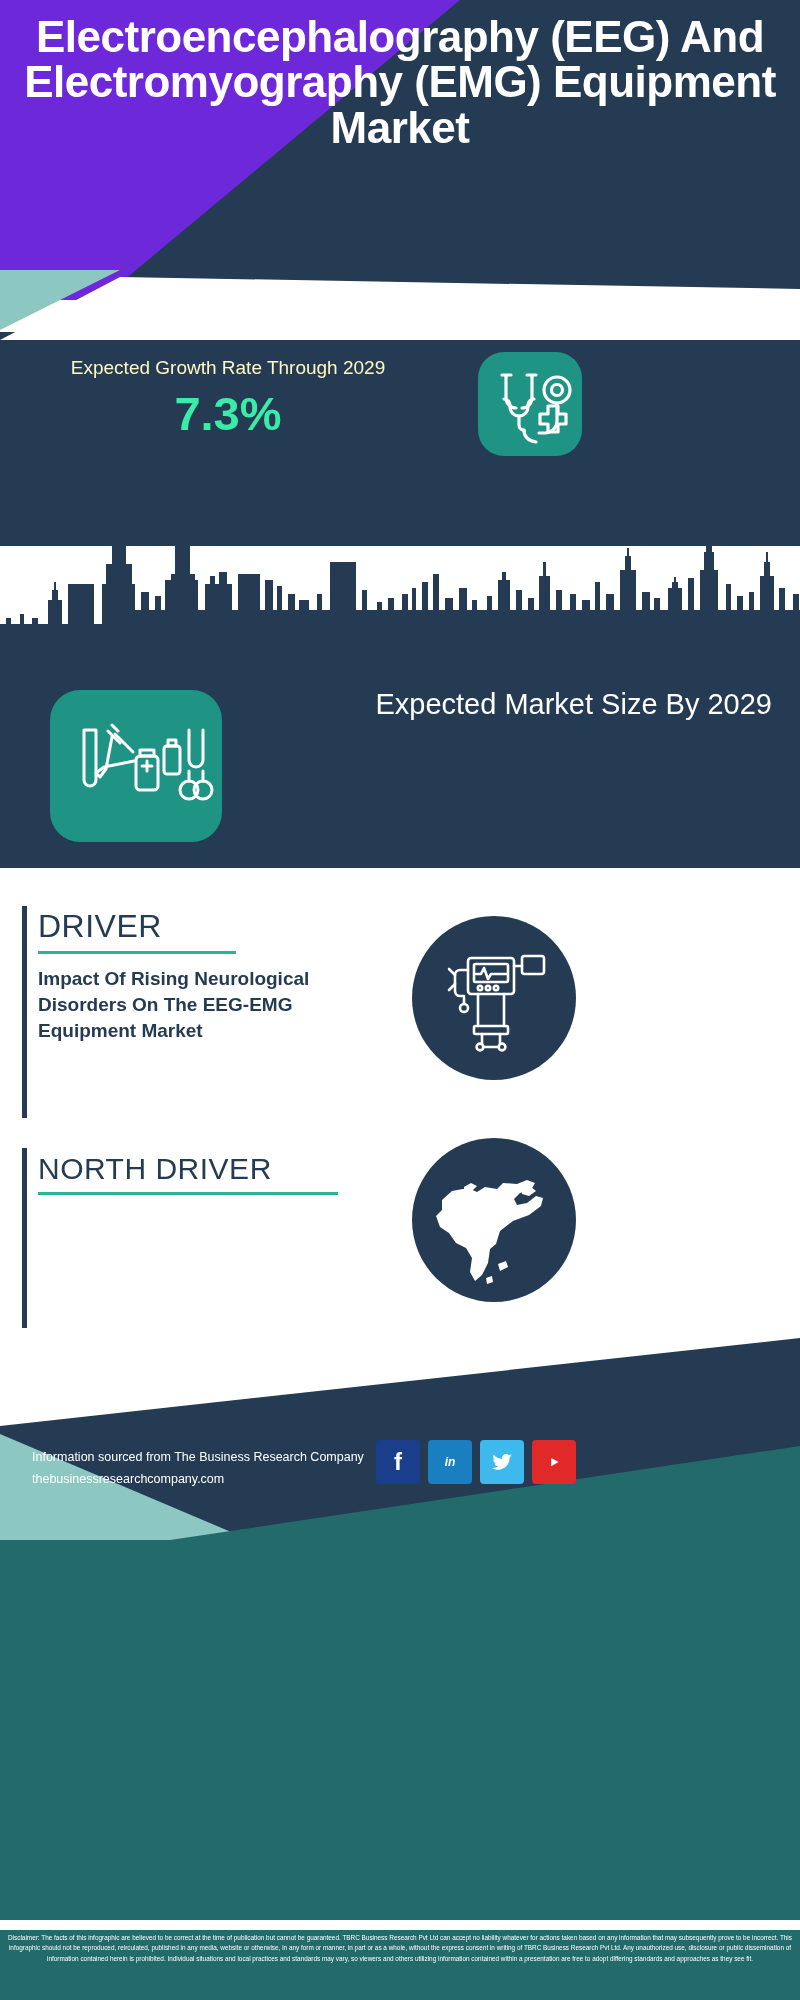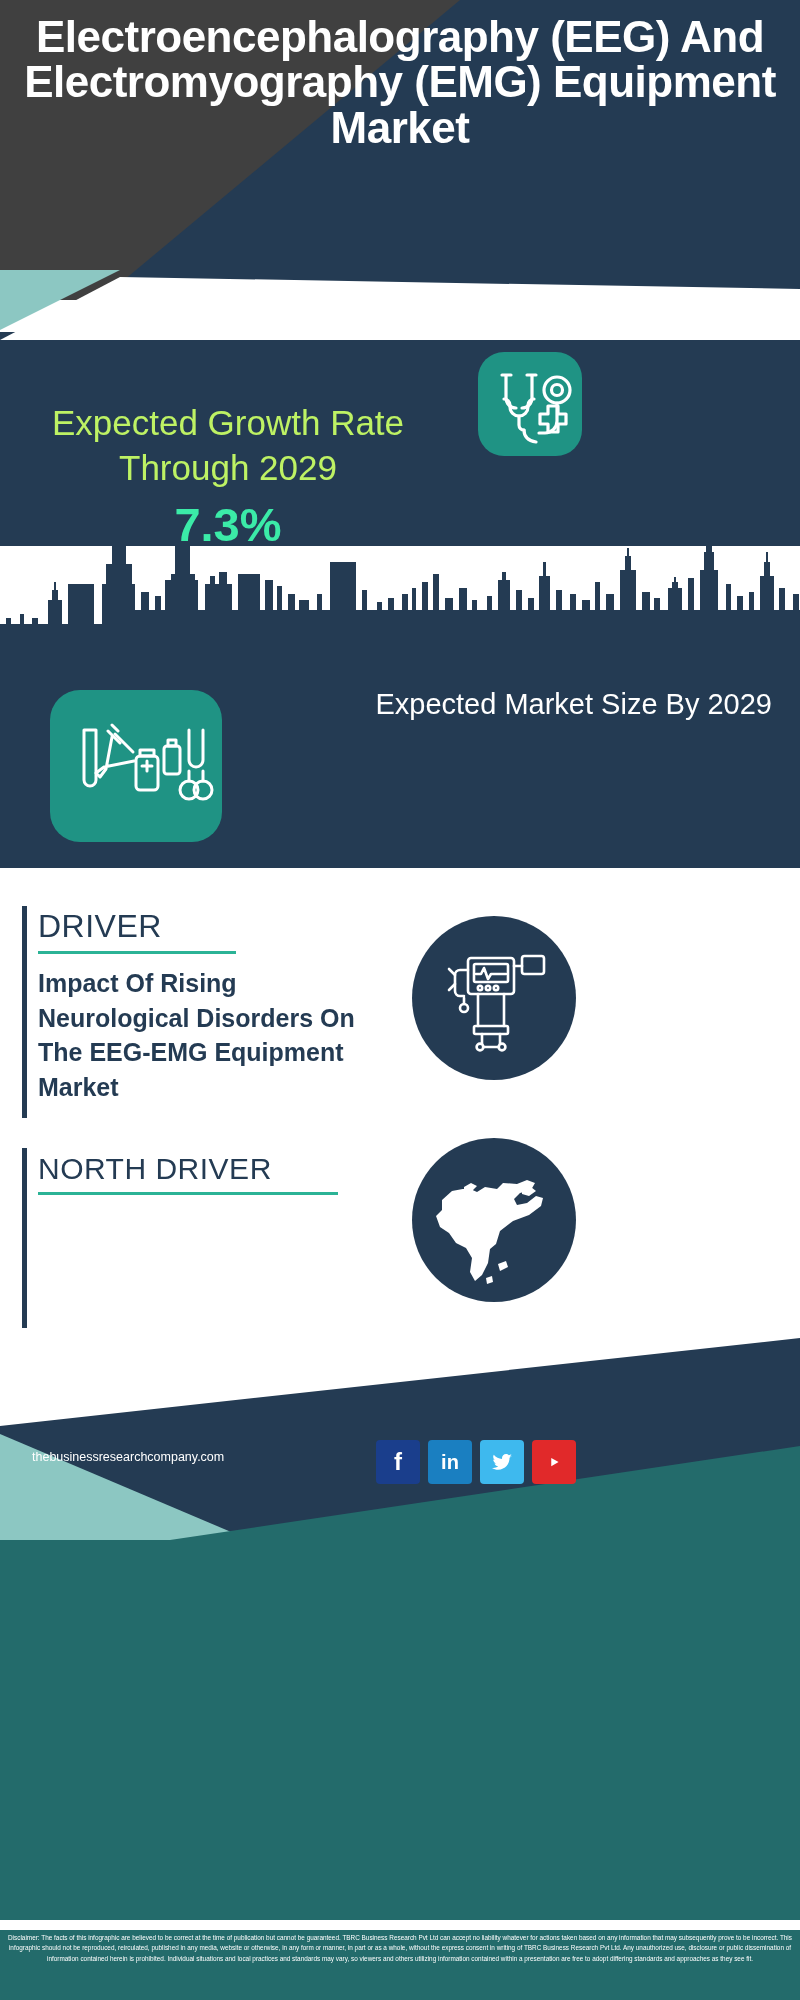--- a/index.html
+++ b/index.html
@@ -6,21 +6,21 @@
   html,body { background:#ffffff; }
   body {
     width:800px; height:2000px; position:relative; overflow:hidden;
     font-family:"Liberation Sans", sans-serif;
     background:#ffffff;
   }
 
   
   .header {
     position:absolute; left:0; top:0; width:800px; height:300px;
-    background:#404040; overflow:hidden;
+    background:#6d28d9; overflow:hidden;
   }
   .header-diag {
     position:absolute; left:0; top:0; width:800px; height:300px;
     background:#243B53;
     clip-path:polygon(460px 0, 800px 0, 800px 300px, 100px 300px);
   }
   .header-title {
     position:absolute; left:0; top:14px; width:800px;
     text-align:center; color:#ffffff;
     font-size:44px; font-weight:bold; line-height:1.03;
@@ -43,21 +43,21 @@
   
   .growth {
     position:absolute; left:0; top:332px; width:800px; height:214px;
     background:#243B53;
   }
   .growth-text {
     position:absolute; left:18px; top:24px; width:420px;
     text-align:center; color:#ffffff;
   }
   .growth-label {
-    font-size:35px; line-height:1.28; font-weight:normal; color:#bef264;margin-top:45px;
+    font-size:19px; line-height:1.28; font-weight:normal; color:#fef9c3;
   }
   .growth-value {
     margin-top:10px; font-size:47px; font-weight:bold;
     color:#3BEBA8; line-height:1;
   }
   .icon-box-teal {
     position:absolute; background:#1F9384; border-radius:26px;
   }
   .gbox { left:478px; top:352px; width:104px; height:104px; }
 
@@ -87,21 +87,21 @@
   .accent-bar {
     position:absolute; width:5px; background:#243B53;
   }
   .card-title {
     color:#243B53; font-weight:normal; letter-spacing:0.5px;
   }
   .card-rule {
     height:3px; background:#2BB396; margin-top:6px;
   }
   .card-body {
-    color:#243B53; font-size:25px; font-weight:bold; line-height:1.38; margin-top:12px;
+    color:#243B53; font-size:19px; font-weight:bold; line-height:1.38; margin-top:12px;
   }
   .circle-icon {
     position:absolute; border-radius:50%; background:#243B53;
   }
 
   
   .wedge-wrap {
     position:absolute; left:0; top:1330px; width:800px; height:210px; overflow:hidden;
   }
   .wedge-navy {
@@ -257,26 +257,27 @@
 </div>
 
 <div class="wedge-wrap">
   <div class="wedge-navy"></div>
   <div class="wedge-teal-lt"></div>
   <div class="wedge-teal-dk"></div>
 </div>
 <div class="footband"></div>
 
 <div class="foot-src">
+  <div>Information sourced from The Business Research Company</div>
   <div>thebusinessresearchcompany.com</div>
 </div>
 
 <div class="social" style="left:376px;">
   <div class="social-btn sb-fb">f</div>
-  <div class="social-btn sb-li" style="font-size:20px;">in</div>
+  <div class="social-btn sb-li" style="font-size:12px;font-style:italic;">in</div>
   <div class="social-btn sb-tw">
     <svg viewBox="0 0 24 24" width="24" height="24" fill="#ffffff" aria-hidden="true">
         <path d="M22 5.9c-.7.3-1.5.5-2.3.6.8-.5 1.4-1.3 1.7-2.2-.8.5-1.6.8-2.5 1-.7-.8-1.8-1.3-2.9-1.3-2.2 0-4 1.8-4 4 0 .3 0 .6.1.9-3.3-.2-6.3-1.8-8.3-4.2-.4.6-.6 1.3-.6 2 0 1.4.7 2.6 1.8 3.3-.7 0-1.3-.2-1.8-.5 0 1.9 1.4 3.5 3.2 3.9-.3.1-.7.1-1.1.1-.3 0-.5 0-.8-.1.5 1.6 2 2.7 3.7 2.8-1.4 1.1-3.1 1.7-5 1.7H2c1.8 1.1 3.9 1.8 6.1 1.8 7.4 0 11.4-6.1 11.4-11.4v-.5c.8-.6 1.5-1.3 2-2.1z"></path>
       </svg>
   </div>
   <div class="social-btn sb-yt">
     <svg viewBox="0 0 24 24" width="22" height="22" fill="#ffffff" aria-hidden="true">
         <path d="M9 16.5v-9l8 4.5-8 4.5z"></path>
       </svg>
   </div>

